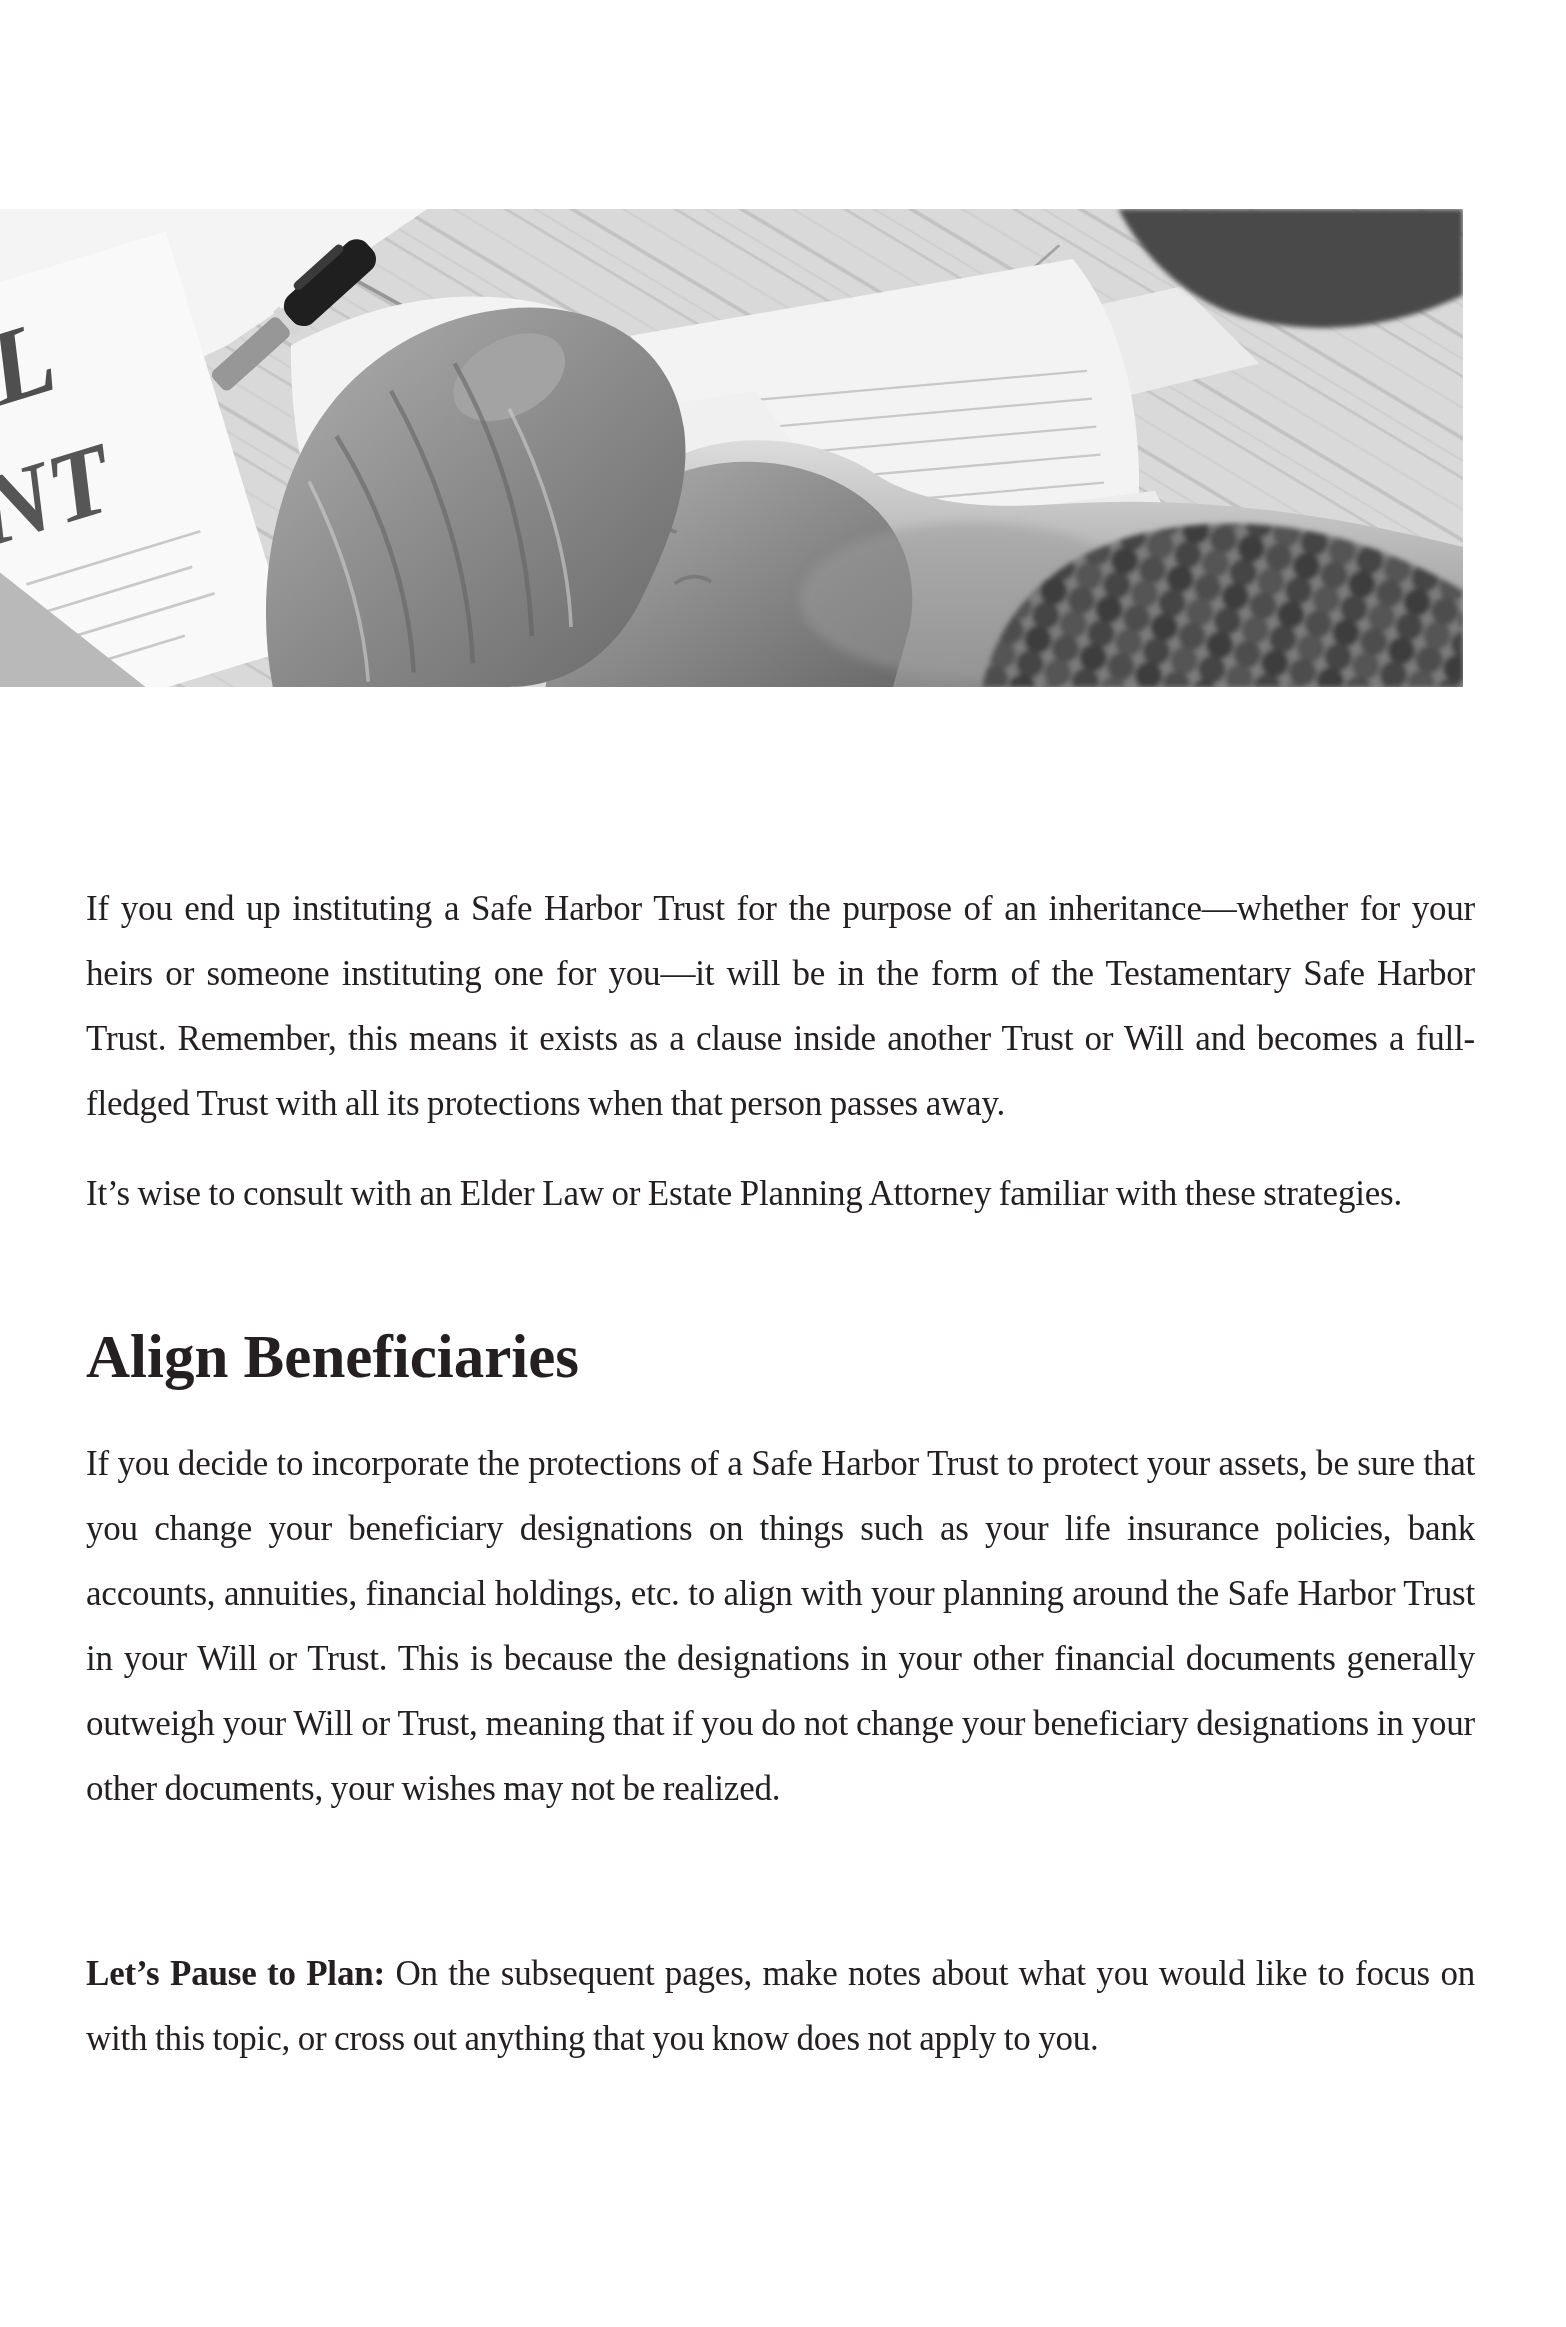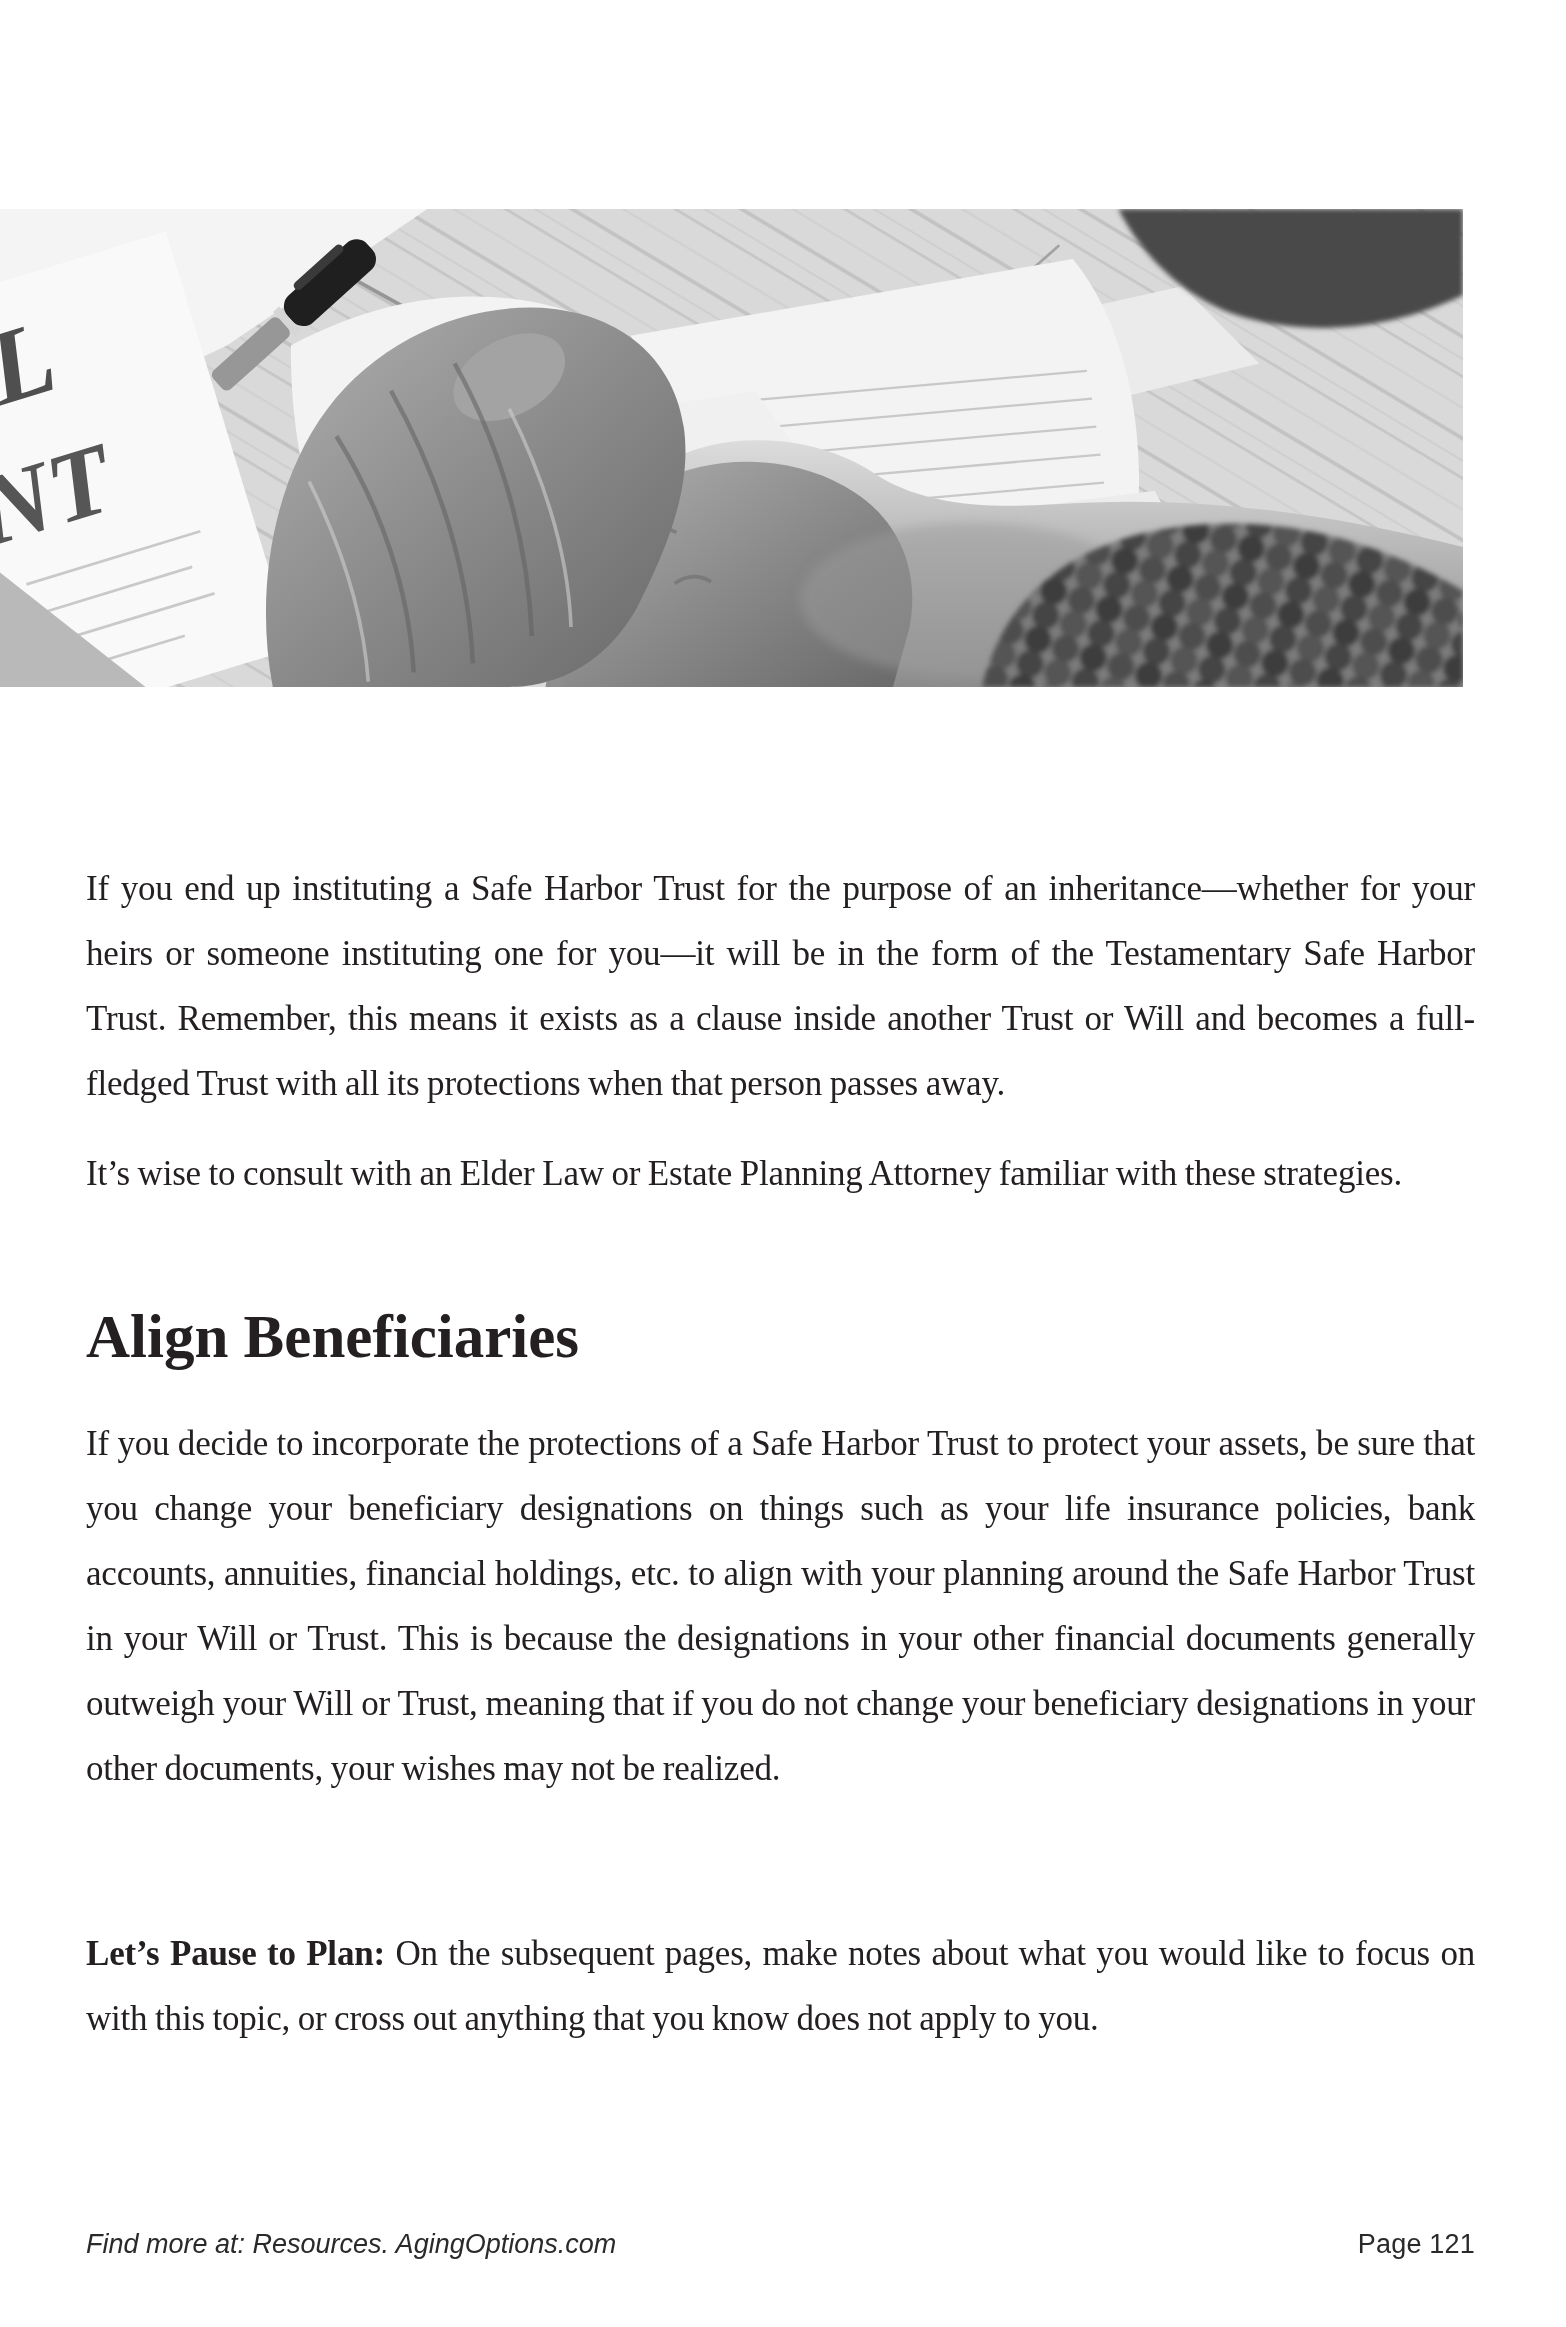--- a/index.html
+++ b/index.html
@@ -9,21 +9,21 @@
     background:#ffffff;
     overflow:hidden;
     font-family:"Liberation Serif",serif;
     color:#242021;
   }
   .photo{
     position:absolute;left:0;top:209px;width:1463px;height:478px;
   }
   .photo svg{display:block;width:100%;height:100%;}
   .content{
-    position:absolute;left:86px;top:856px;width:1389px;
+    position:absolute;left:86px;top:876px;width:1389px;
   }
   .body-p{
     font-size:35px;line-height:65px;margin:0;
     text-align:justify;
     letter-spacing:-0.2px;word-spacing:-0.9px;
   }
   .p1{margin-bottom:24.5px;}
   .heading{
     font-size:61px;line-height:69px;font-weight:700;
     margin:96px 0 40px 0;letter-spacing:0;
@@ -174,19 +174,15 @@
   </div>
 
   <div class="content">
     <p class="body-p p1">If you end up instituting a Safe Harbor Trust for the purpose of an inheritance—whether for your heirs or someone instituting one for you—it will be in the form of the Testamentary Safe Harbor Trust. Remember, this means it exists as a clause inside another Trust or Will and becomes a full-fledged Trust with all its protections when that person passes away.</p>
     <p class="body-p p2">It’s wise to consult with an Elder Law or Estate Planning Attorney familiar with these strategies.</p>
     <h1 class="heading">Align Beneficiaries</h1>
     <p class="body-p p3">If you decide to incorporate the protections of a Safe Harbor Trust to protect your assets, be sure that you change your beneficiary designations on things such as your life insurance policies, bank accounts, annuities, financial holdings, etc. to align with your planning around the Safe Harbor Trust in your Will or Trust. This is because the designations in your other financial documents generally outweigh your Will or Trust, meaning that if you do not change your beneficiary designations in your other documents, your wishes may not be realized.</p>
     <p class="body-p p4"><span class="pause-label">Let’s Pause to Plan:</span> <span>On the subsequent pages, make notes about what you would like to focus on with this topic, or cross out anything that you know does not apply to you.</span></p>
   </div>
 
-  <div class="footer">
-    <span class="footer-left">Find more at: Resources. AgingOptions.com</span>
-    <span class="footer-right">Page 121</span>
-  </div>
 
 </div>
 
 
 </body></html>

